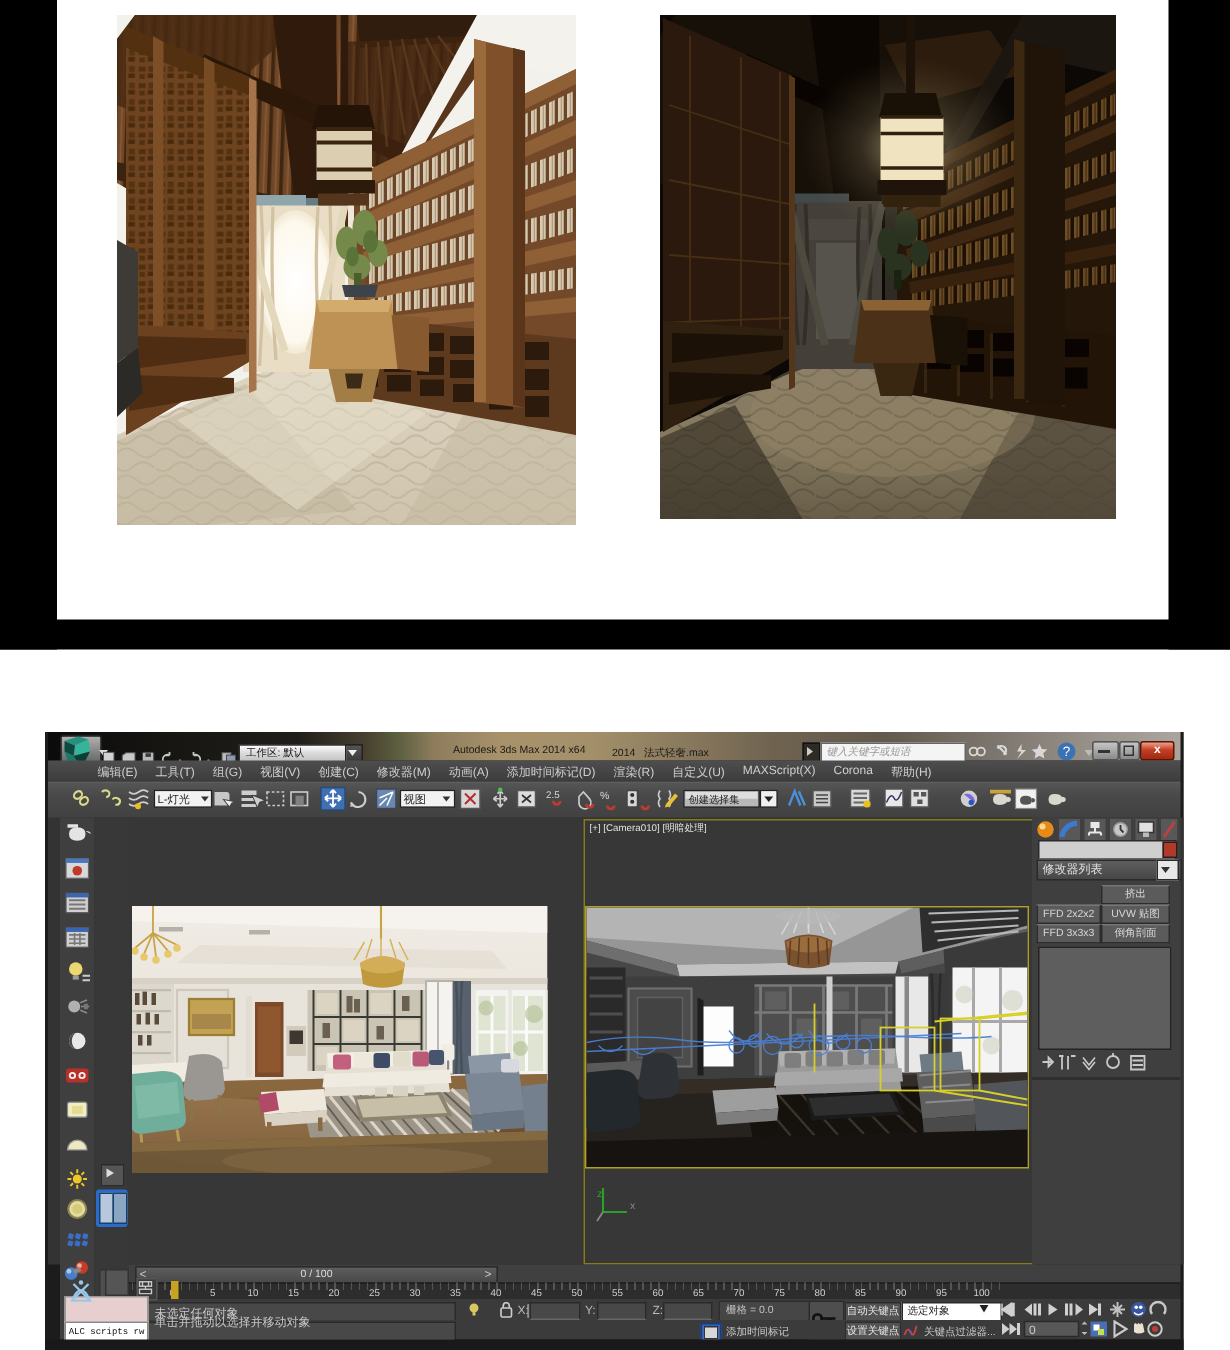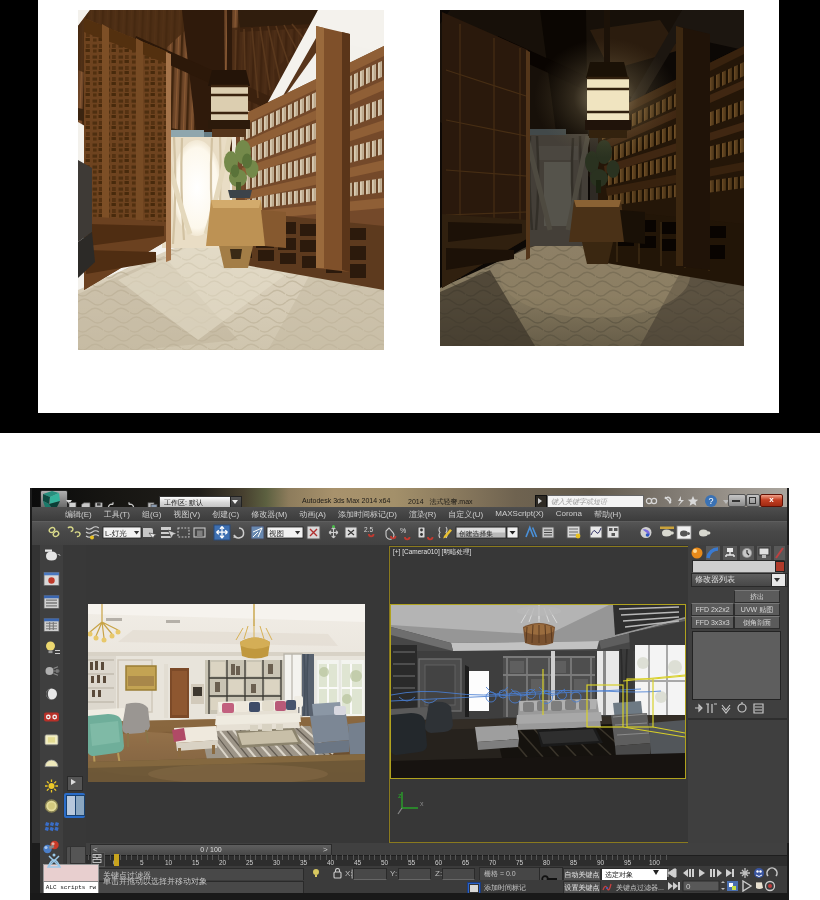--- a/index.html
+++ b/index.html
@@ -901,21 +901,21 @@
         <span class="t" style="left:513px">80</span>
         <span class="t" style="left:540px">85</span>
         <span class="t" style="left:567px">90</span>
         <span class="t" style="left:594px">95</span>
         <span class="t" style="left:619px">100</span>
       </div>
     <div class="abs" style="left:84px;top:366px;width:5px;height:12px;background:#c8a41e"></div>
 
     <div class="abs" style="left:56px;top:378px;width:701px;height:14px;background:#3b3b3b"></div>
     <div class="fld" style="left:68px;top:380px;width:204px;height:11px"></div>
-    <div class="t" style="left:73px;top:382px;font-size:8px;color:#c8c8c8">关键点过滤器</div>
+    <div class="t" style="left:73px;top:382px;font-size:8px;color:#c8c8c8">未选定任何对象</div>
     <svg class="abs" style="left:282px;top:380px" width="50" height="11" viewBox="0 0 50 11">
       <path d="M4,1 a3,3 0 0 1 0,6 a3,3 0 0 1 0,-6 m-1,6 h2 v2 h-2 z" fill="#d8c860"></path>
       <rect x="22" y="4" width="7" height="6" rx="1" fill="none" stroke="#ccc" stroke-width="1.1"></rect>
         <path d="M23.5,4 v-1.5 a2,2 0 0 1 4,0 v1.5" stroke="#ccc" stroke-width="1.1" fill="none"></path>
       <rect x="40" y="2" width="8" height="8" fill="#666" stroke="#999"></rect>
         <circle cx="44" cy="6" r="1.6" fill="#ddd"></circle>
     </svg>
     <div class="t" style="left:315px;top:381px;font-size:8px;color:#bbb">X:</div>
     <div class="fld" style="left:323px;top:380px;width:32px;height:10px"></div>
     <div class="t" style="left:360px;top:381px;font-size:8px;color:#bbb">Y:</div>

